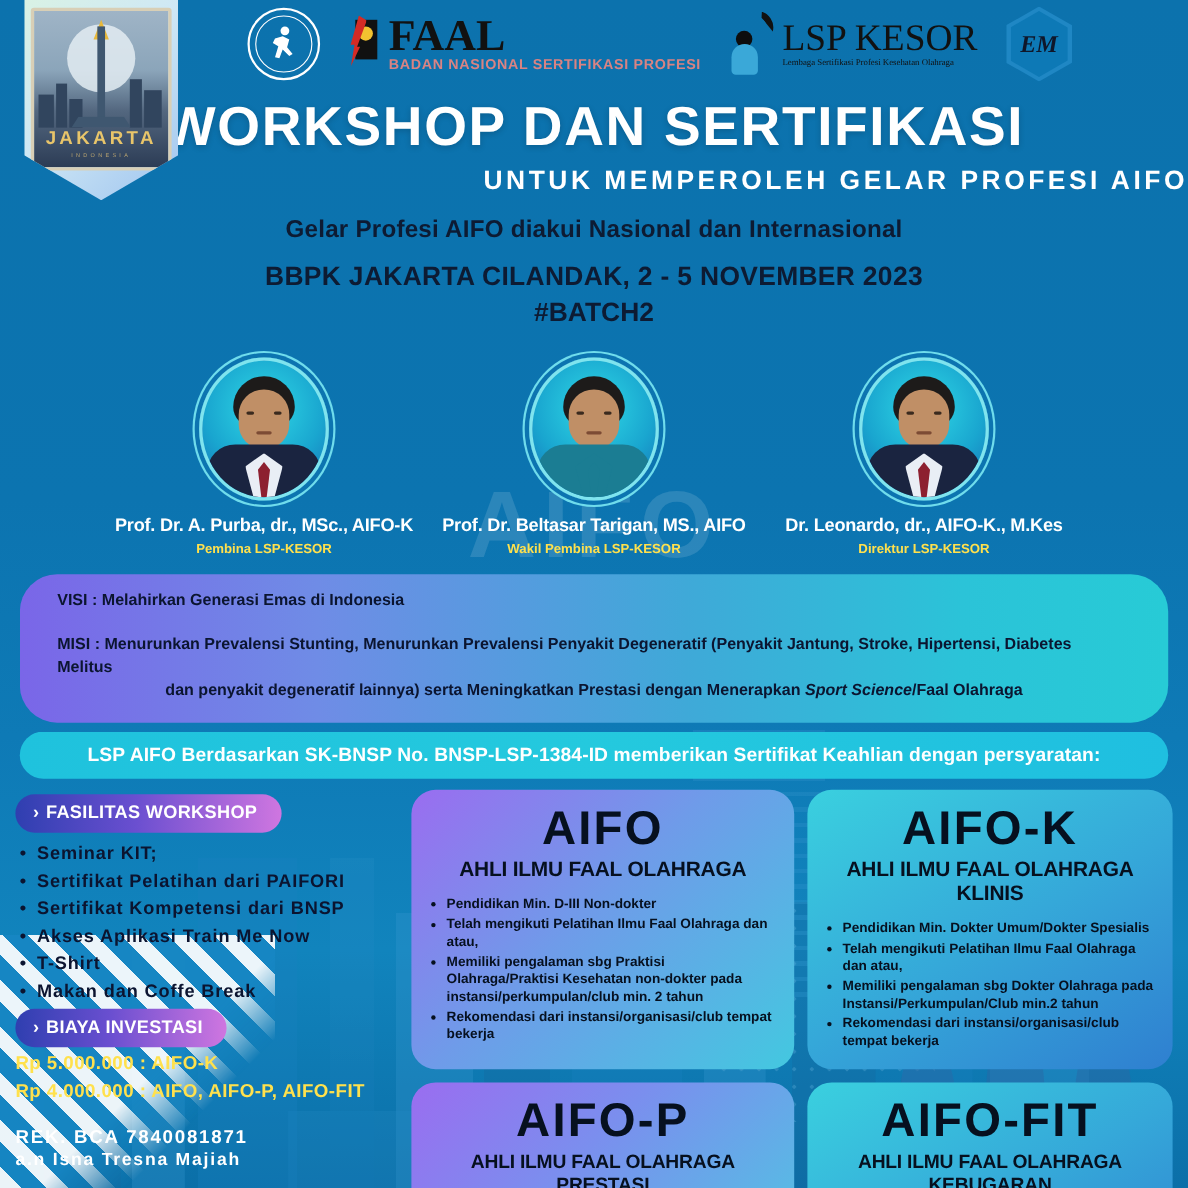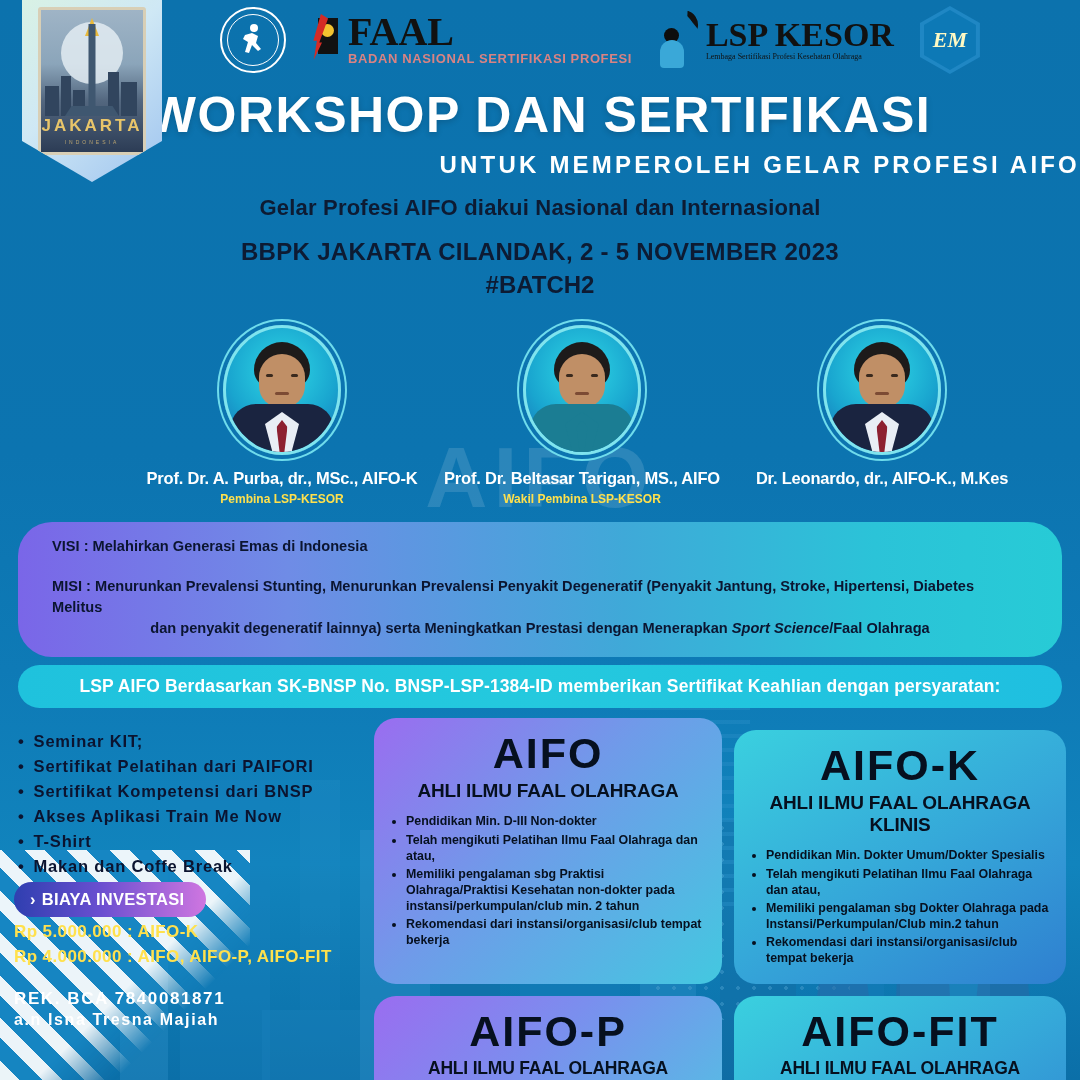--- a/index.html
+++ b/index.html
@@ -73,21 +73,21 @@
   
   .header { position:relative; z-index:3; }
   .jakarta-badge {
     position:absolute; left:22px; top:-4px; width:140px; height:186px;
     background:linear-gradient(135deg,#d9f2e4 0%,#cfe8f5 45%,#9fc4ef 100%);
     clip-path:polygon(0 0,100% 0,100% 78%,50% 100%,0 78%);
     display:flex; align-items:flex-start; justify-content:center;
     padding-top:11px;
   }
   .jakarta-card {
-    width:108px; height:148px; border-radius:3px;
+    width:128px; height:148px; border-radius:3px;
     border:3px solid #d8cfb6;
     background:linear-gradient(180deg,#9fb4c6 0%,#8ba5ba 38%,#53677f 64%,#2c3c55 100%);
     position:relative; overflow:hidden;
   }
   .jc-sun { position:absolute; left:50%; top:12px; transform:translateX(-50%);
             width:62px; height:62px; border-radius:50%; background:#e3ecf2; opacity:.85; }
   .jc-tower { position:absolute; left:50%; top:14px; transform:translateX(-50%);
               width:7px; height:84px; background:#3f5770; }
   .jc-flame { position:absolute; left:50%; top:8px; transform:translateX(-50%);
               width:0;height:0;border-left:7px solid transparent;border-right:7px solid transparent;
@@ -127,33 +127,33 @@
               clip-path:polygon(55% 0,100% 10%,45% 62%,62% 62%,10% 100%,30% 58%,8% 58%); }
   .bnsp-text { font-family:"Liberation Serif", serif; font-weight:700; color:#111; font-size:40px; line-height:.92; }
   .bnsp-sub { font-size:13px; color:#d98383; letter-spacing:.6px; font-family:"Liberation Sans",sans-serif; font-weight:600;}
   .kesor-mark { width:42px; height:60px; position:relative; }
   .kesor-head { position:absolute; left:6px; top:18px; width:15px; height:15px; border-radius:50%; background:#0d0d0d; }
   .kesor-body { position:absolute; left:2px; top:30px; width:24px; height:28px; background:#3aa8d8;
                 border-radius:12px 12px 4px 4px; }
   .kesor-swoosh { position:absolute; left:10px; top:0; width:30px; height:30px;
                   border:6px solid #111; border-radius:50%;
                   clip-path:polygon(55% 0,110% 0,110% 60%,58% 18%); transform:rotate(12deg); }
-  .kesor-text { font-family:"Liberation Serif", serif; font-weight:700; color:#111; font-size:34px; line-height:.95; }
+  .kesor-text { font-family:"Liberation Serif", serif; font-weight:400; color:#111; font-size:34px; line-height:.95; }
   .kesor-sub { font-size:8px; color:#111; font-family:"Liberation Serif",serif; }
   .em-hex {
     width:60px; height:68px; position:relative;
     background:#1f87c4;
     clip-path:polygon(50% 0,100% 25%,100% 75%,50% 100%,0 75%,0 25%);
     display:flex; align-items:center; justify-content:center;
   }
   .em-hex:after {
     content:""; position:absolute; inset:4px; background:#0d79b6;
     clip-path:polygon(50% 0,100% 25%,100% 75%,50% 100%,0 75%,0 25%);
   }
-  .em-txt { position:relative; z-index:2; color:#fef9c3; font-weight:800; font-size:22px;
+  .em-txt { position:relative; z-index:2; color:#0f172a; font-weight:800; font-size:22px;
             font-family:"Liberation Serif",serif; font-style:italic; }
 
   .title-main {
     text-align:center; color:#fff; font-weight:800; font-size:50px;
     letter-spacing:1.5px; line-height:1; margin-top:12px;
     text-shadow:0 2px 6px rgba(0,0,0,.18);
   }
   .title-sub {
     text-align:right; color:#fff; font-weight:800; font-size:24px;
     letter-spacing:3.2px; margin-top:11px;
@@ -167,21 +167,21 @@
     margin-top:17px; letter-spacing:.3px;
   }
   .title-batch {
     text-align:center; color:#0d1b33; font-weight:800; font-size:24px;
     margin-top:5px;
   }
 
   
   .speakers {
     position:relative; z-index:3;
-    display:flex; justify-content:flex-end; align-items:flex-start;
+    display:flex; justify-content:center; align-items:flex-start;
     margin-top:26px; padding:0 48px;
   }
   .speaker { width:300px; text-align:center; }
   .portrait {
     width:118px; height:130px; margin:0 auto; position:relative;
     border-radius:50%;
     background:radial-gradient(circle at 50% 35%,#2fd9e6 0%,#19a5cf 55%,#1668b4 100%);
     border:3px solid #7fe4ee;
     box-shadow:0 0 0 4px rgba(12,116,176,1), 0 0 0 6px #6fdcec;
     overflow:hidden;
@@ -235,21 +235,21 @@
   .grid {
     position:relative; z-index:3;
     display:grid; grid-template-columns:348px 348px 1fr;
     gap:12px; padding:10px 14px 0 14px;
   }
   .card {
     border-radius:22px; padding:14px 16px 16px; color:#06101f;
     min-height:208px;
   }
   .card.aifo  { background:linear-gradient(135deg,#9a6df0 0%,#6f9be9 45%,#43c8e0 100%); }
-  .card.aifok { background:linear-gradient(150deg,#3ad0df 0%,#35a8d9 52%,#2f7fd0 100%);margin-top:12px; }
+  .card.aifok { background:linear-gradient(150deg,#3ad0df 0%,#35a8d9 52%,#2f7fd0 100%); }
   .card.aifop { background:linear-gradient(135deg,#9a6df0 0%,#7a8fee 40%,#49cde0 100%); }
   .card.aifofit{background:linear-gradient(150deg,#3ad0df 0%,#35a8d9 52%,#2f7fd0 100%); }
   .card-title { text-align:center; font-weight:800; font-size:43px; letter-spacing:2px; line-height:1; }
   .card-sub   { text-align:center; font-weight:800; font-size:19px; margin-top:5px; letter-spacing:-.2px; }
   .card.aifop .card-sub,.card.aifofit .card-sub { font-size:17.5px; }
   .card ul { margin:11px 0 0 16px; }
   .card li { font-size:12.4px; font-weight:700; line-height:1.3; margin-bottom:2px; }
 
   
   .right { padding-top:4px; }
@@ -406,20 +406,21 @@
       <div class="p-hair"></div>
         <div class="p-face"></div>
       <div class="p-eyeL"></div>
         <div class="p-eyeR"></div>
         <div class="p-mouth"></div>
       <div class="p-suit"></div>
         <div class="p-shirt"></div>
         <div class="p-tie"></div>
     </div>
     <div class="sp-name">Dr. Leonardo, dr., AIFO-K., M.Kes</div>
+    <div class="sp-role">Direktur LSP-KESOR</div>
   </div>
 </div>
 
 <div class="vm">
   <div class="vm-visi">VISI : Melahirkan Generasi Emas di Indonesia</div>
   <div class="vm-misi">
     <span class="lead">MISI : Menurunkan Prevalensi Stunting, Menurunkan Prevalensi Penyakit Degeneratif (Penyakit Jantung, Stroke, Hipertensi, Diabetes Melitus</span>
     <span>dan penyakit degeneratif lainnya) serta Meningkatkan Prestasi dengan Menerapkan </span><i>Sport Science</i><span>/Faal Olahraga</span>
   </div>
 </div>
@@ -444,20 +445,23 @@
     <div class="card-sub">AHLI ILMU FAAL OLAHRAGA KLINIS</div>
     <ul>
       <li>Pendidikan Min. Dokter Umum/Dokter Spesialis</li>
       <li>Telah mengikuti Pelatihan Ilmu Faal Olahraga dan atau,</li>
       <li>Memiliki pengalaman sbg Dokter Olahraga pada Instansi/Perkumpulan/Club min.2 tahun</li>
       <li>Rekomendasi dari instansi/organisasi/club tempat bekerja</li>
     </ul>
   </div>
 
   <div class="right" style="grid-row:1 / span 2;">
+    <div class="pill">
+      <span class="chev">›</span><span>FASILITAS WORKSHOP</span>
+    </div>
     <ul class="facility-list">
       <li>Seminar KIT;</li>
       <li>Sertifikat Pelatihan dari PAIFORI</li>
       <li>Sertifikat Kompetensi dari BNSP</li>
       <li>Akses Aplikasi Train Me Now</li>
       <li>T-Shirt</li>
       <li>Makan dan Coffe Break</li>
     </ul>
 
     <div class="pill biaya">

